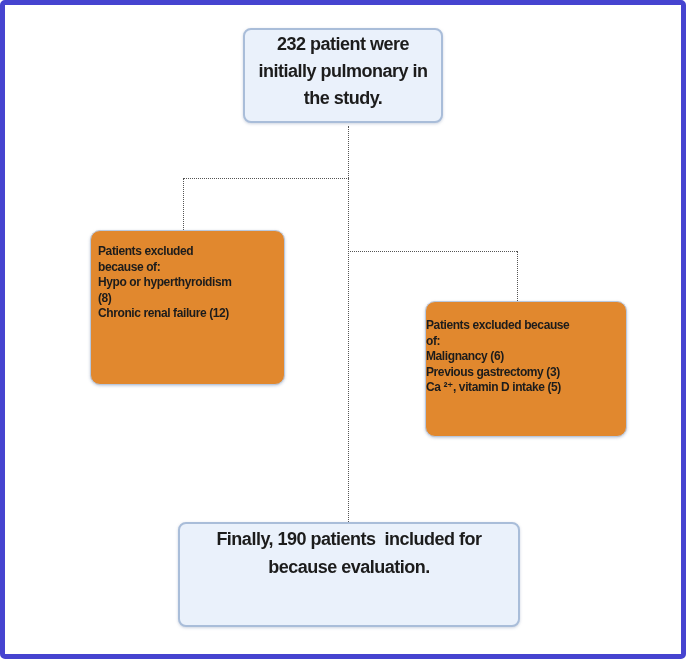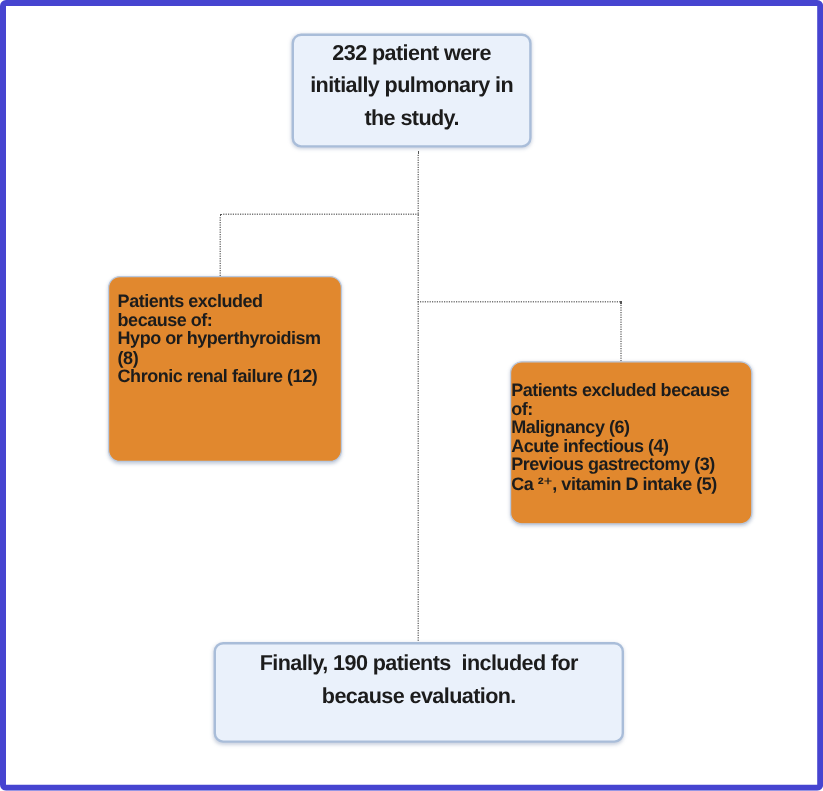--- a/index.html
+++ b/index.html
@@ -36,33 +36,33 @@
     letter-spacing: -0.5px;
     box-shadow: 0 1px 3px rgba(110, 130, 165, 0.35);
   }
   .top-box {
     left: 238px; top: 23px;
     width: 200px; height: 95px;
     line-height: 27px;
     padding-top: 1px;
   }
   .bottom-box {
-    left: 173px; top: 530px;
-    width: 342px; height: 84px;
+    left: 173px; top: 517px;
+    width: 342px; height: 105px;
     line-height: 28px;
     padding-top: 1px;
   }
 
   
   .orange-box {
     background: var(--exclusion-box-fill, #e1882e);
     border: 1.5px solid var(--exclusion-box-border, #b9c8de);
     border-radius: 10px;
     text-align: left;
-    font-size: 15px;
+    font-size: 12px;
     letter-spacing: -0.4px;
     line-height: 15.5px;
     box-shadow: 0 1px 3px rgba(110, 130, 165, 0.4);
   }
   .left-box {
     left: 85px; top: 225px;
     width: 195px; height: 155px;
     padding: 13px 2px 0 7px;
   }
   .right-box {
@@ -103,21 +103,20 @@
     <div class="line">because of:</div>
     <div class="line">Hypo or hyperthyroidism</div>
     <div class="line">(8)</div>
     <div class="line">Chronic renal failure (12)</div>
   </div>
 
   <div class="box orange-box right-box">
     <div class="line">Patients excluded because</div>
     <div class="line">of:</div>
     <div class="line">Malignancy (6)</div>
-    <div class="line">Acute infectious (4)</div>
     <div class="line">Previous gastrectomy (3)</div>
     <div class="line">Ca ²⁺, vitamin D intake (5)</div>
   </div>
 
   <div class="box info-box bottom-box">
     <div class="line">Finally, 190 patients  included for</div>
     <div class="line">because evaluation.</div>
   </div>
 
 </div>

